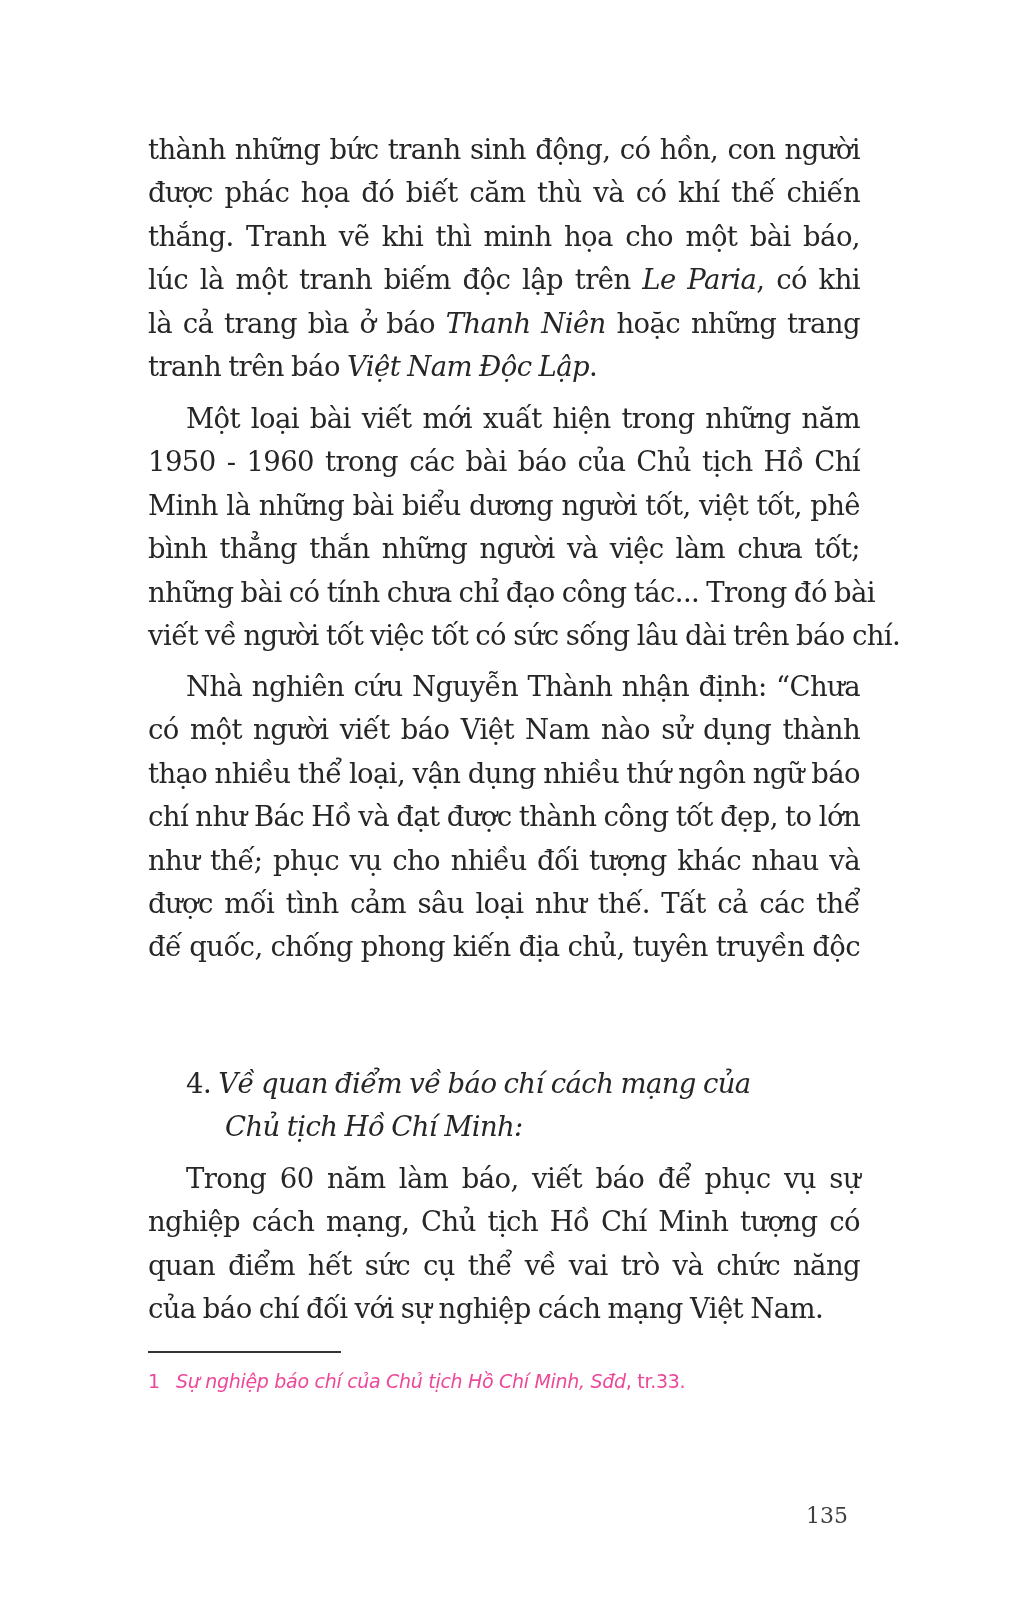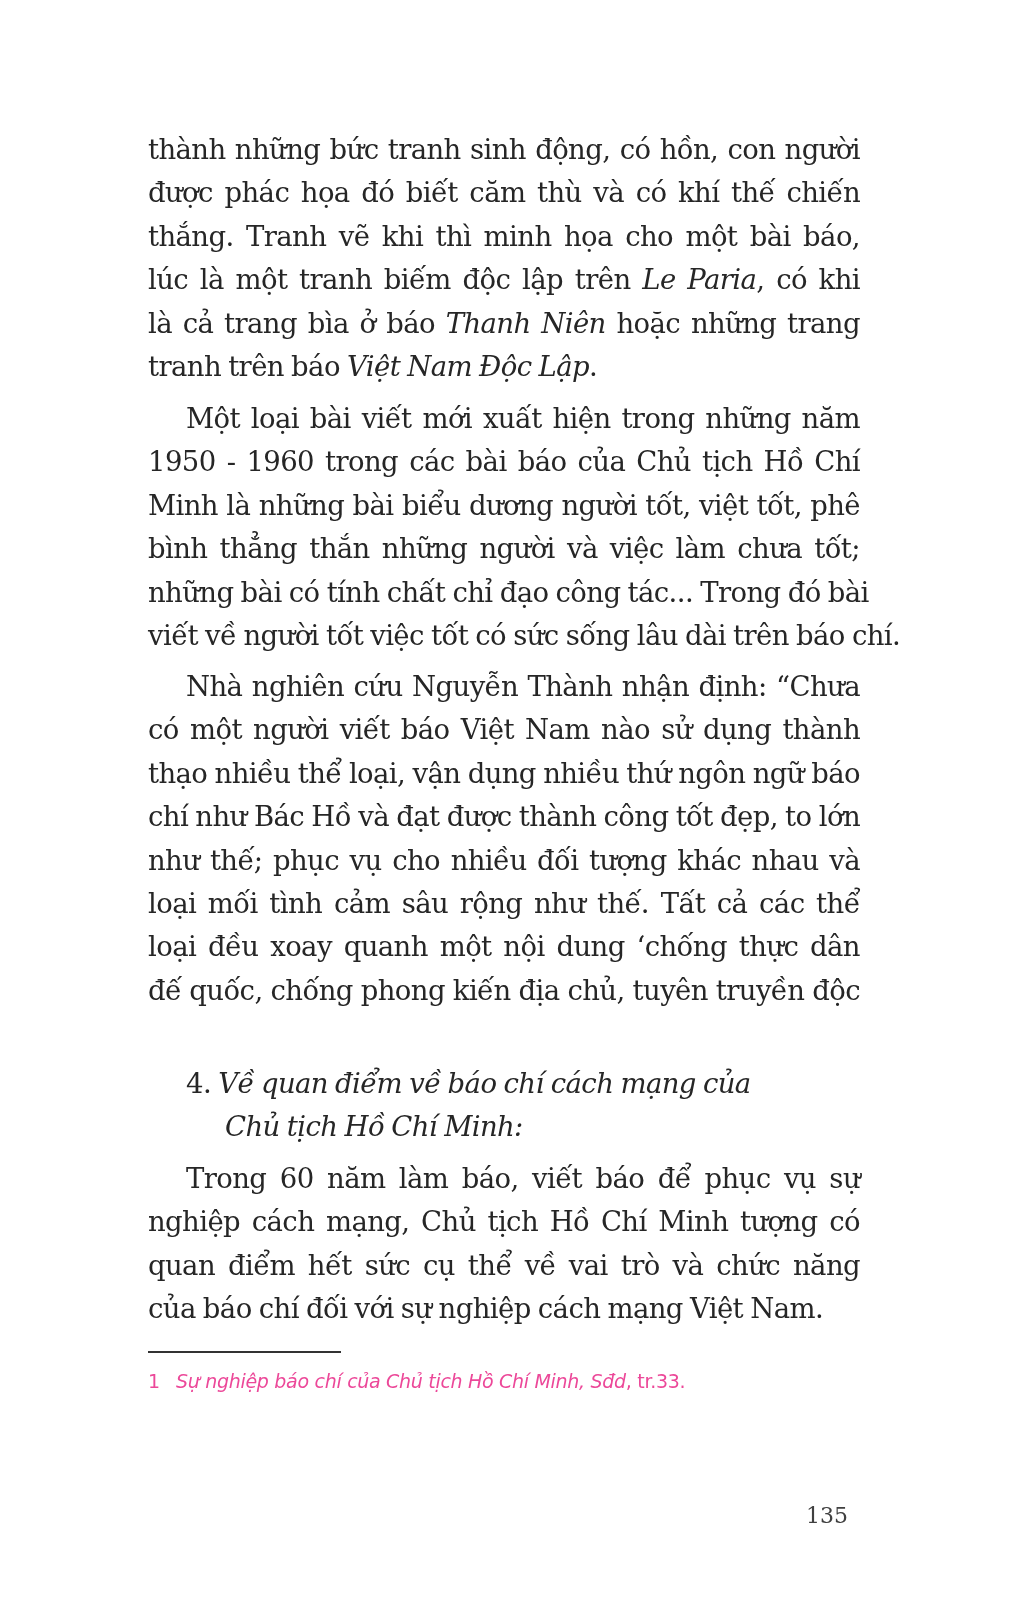--- a/index.html
+++ b/index.html
@@ -29,32 +29,31 @@
     <span class="line"><span>lúc là một tranh biếm độc lập trên </span><em>Le Paria</em><span>, có khi</span></span>
     <span class="line"><span>là cả trang bìa ở báo </span><em>Thanh Niên</em><span> hoặc những trang</span></span>
     <span class="line last"><span>tranh trên báo </span><em>Việt Nam Độc Lập</em><span>.</span></span>
   </div>
 
   <div class="text" style="top:397px;">
     <span class="line indent">Một loại bài viết mới xuất hiện trong những năm</span>
     <span class="line">1950 - 1960 trong các bài báo của Chủ tịch Hồ Chí</span>
     <span class="line">Minh là những bài biểu dương người tốt, việt tốt, phê</span>
     <span class="line">bình thẳng thắn những người và việc làm chưa tốt;</span>
-    <span class="line">những bài có tính chất chỉ đạo công tác... Trong đó bài</span>
+    <span class="line">những bài có tính chưa chỉ đạo công tác... Trong đó bài</span>
     <span class="line">viết về người tốt việc tốt có sức sống lâu dài trên báo chí.</span>
   </div>
 
   <div class="text" style="top:665px;">
     <span class="line indent">Nhà nghiên cứu Nguyễn Thành nhận định: “Chưa</span>
     <span class="line">có một người viết báo Việt Nam nào sử dụng thành</span>
     <span class="line">thạo nhiều thể loại, vận dụng nhiều thứ ngôn ngữ báo</span>
     <span class="line">chí như Bác Hồ và đạt được thành công tốt đẹp, to lớn</span>
     <span class="line">như thế; phục vụ cho nhiều đối tượng khác nhau và</span>
-    <span class="line">loại mối tình cảm sâu rộng như thế. Tất cả các thể</span>
-    <span class="line">loại đều xoay quanh một nội dung ‘chống thực dân</span>
+    <span class="line">được mối tình cảm sâu loại như thế. Tất cả các thể</span>
     <span class="line">đế quốc, chống phong kiến địa chủ, tuyên truyền độc</span>
   </div>
 
   <div class="text" style="top:1062px;">
     <span class="line last indent"><span>4. </span><em>Về quan điểm về báo chí cách mạng của</em></span>
     <span class="line last heading-indent2"><em>Chủ tịch Hồ Chí Minh:</em></span>
   </div>
 
   <div class="text" style="top:1157px;">
     <span class="line indent">Trong 60 năm làm báo, viết báo để phục vụ sự</span>

